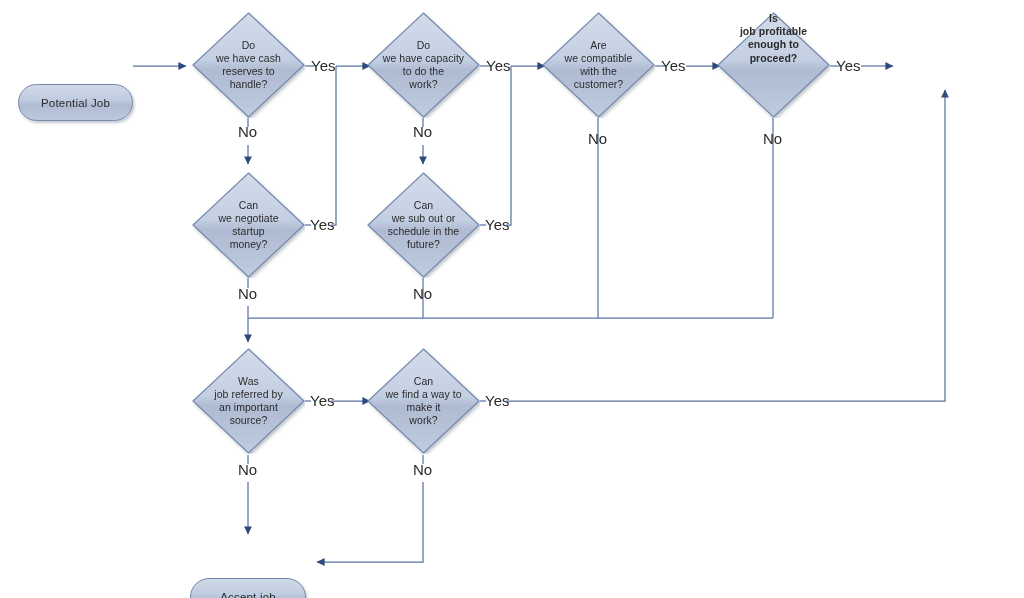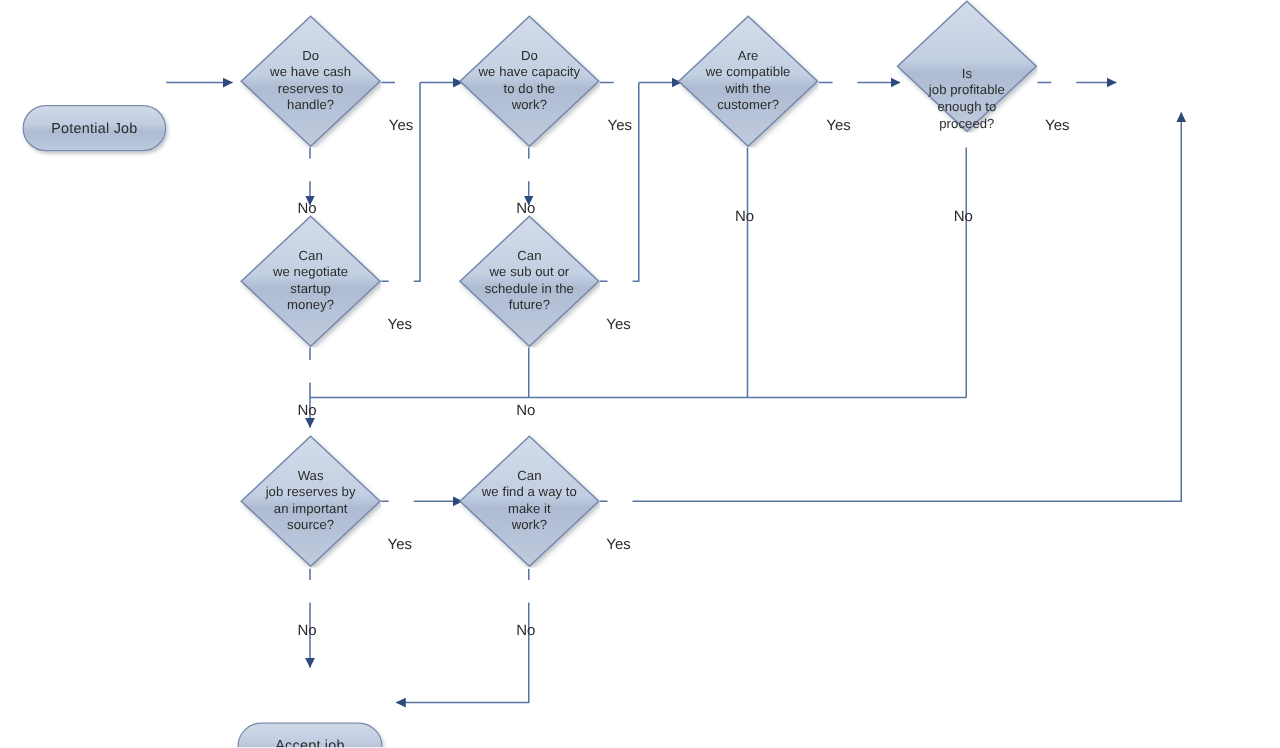--- a/index.html
+++ b/index.html
@@ -45,24 +45,23 @@
     color:#2b2b2b;
     font-size:10.5px;
     line-height:13.2px;
     width:86%;
     letter-spacing:.05px;
   }
 
   .elabel{
     position:absolute;
     color:#2b2b2b;
-    font-size:12px;
+    font-size:15px;
     white-space:nowrap;
     line-height:12px;
-    margin-top:34px;
   }
 </style>
 </head>
 <body>
 
 <div id="canvas">
 
   <svg id="wires" viewBox="0 0 1024 598" xmlns="http://www.w3.org/2000/svg">
     <defs>
       <marker id="ah" markerWidth="9" markerHeight="9" refX="7.6" refY="4.5" orient="auto" markerUnits="userSpaceOnUse">
@@ -158,22 +157,22 @@
        display:flex;align-items:center;justify-content:center;">
     <svg class="dshape" viewBox="0 0 113 106" preserveAspectRatio="none">
       <polygon points="56.5,1 112,53 56.5,105 1,53" fill="url(#gshape)" stroke="#7489ab" stroke-width="1.2" filter="url(#shdw)"></polygon>
     </svg>
     <div class="dlabel" style="white-space:pre-line;width:94%;">Are
 we compatible
 with the
 customer?</div>
   </div>
 
-  <div class="node diamond" style="left:717px;top:0;width:113px;height:106px;
-       display:flex;align-items:flex-end;justify-content:center;">
+  <div class="node diamond" style="left:717px;top:12px;width:113px;height:106px;
+       display:flex;align-items:flex-start;justify-content:center;font-weight:bold;">
     <svg class="dshape" viewBox="0 0 113 106" preserveAspectRatio="none">
       <polygon points="56.5,1 112,53 56.5,105 1,53" fill="url(#gshape)" stroke="#7489ab" stroke-width="1.2" filter="url(#shdw)"></polygon>
     </svg>
     <div class="dlabel" style="white-space:pre-line;">Is
 job profitable
 enough to
 proceed?</div>
   </div>
 
 
@@ -198,21 +197,21 @@
 schedule in the
 future?</div>
   </div>
 
   <div class="node diamond" style="left:192px;top:348px;width:113px;height:106px;
        display:flex;align-items:center;justify-content:center;">
     <svg class="dshape" viewBox="0 0 113 106" preserveAspectRatio="none">
       <polygon points="56.5,1 112,53 56.5,105 1,53" fill="url(#gshape)" stroke="#7489ab" stroke-width="1.2" filter="url(#shdw)"></polygon>
     </svg>
     <div class="dlabel" style="white-space:pre-line;width:96%;">Was
-job reserves by
+job referred by
 an important
 source?</div>
   </div>
 
   <div class="node diamond" style="left:367px;top:348px;width:113px;height:106px;
        display:flex;align-items:center;justify-content:center;">
     <svg class="dshape" viewBox="0 0 113 106" preserveAspectRatio="none">
       <polygon points="56.5,1 112,53 56.5,105 1,53" fill="url(#gshape)" stroke="#7489ab" stroke-width="1.2" filter="url(#shdw)"></polygon>
     </svg>
     <div class="dlabel" style="white-space:pre-line;width:96%;">Can

